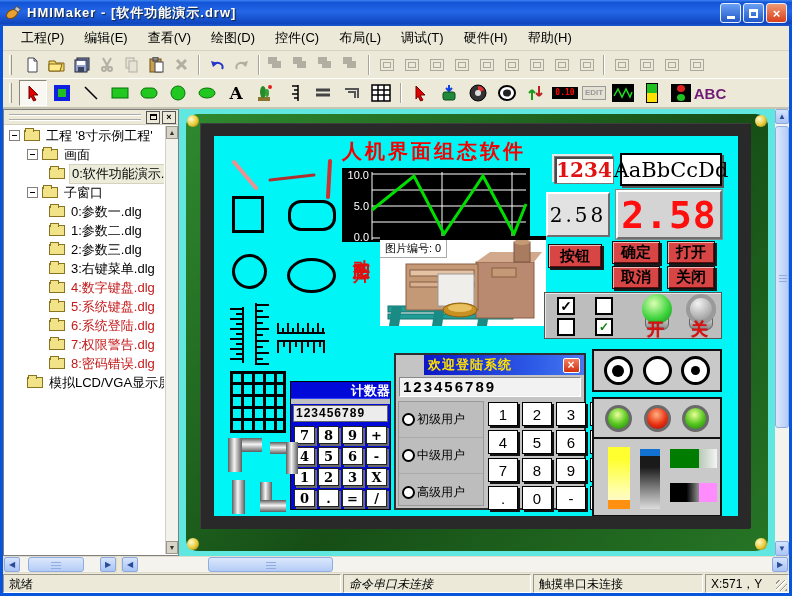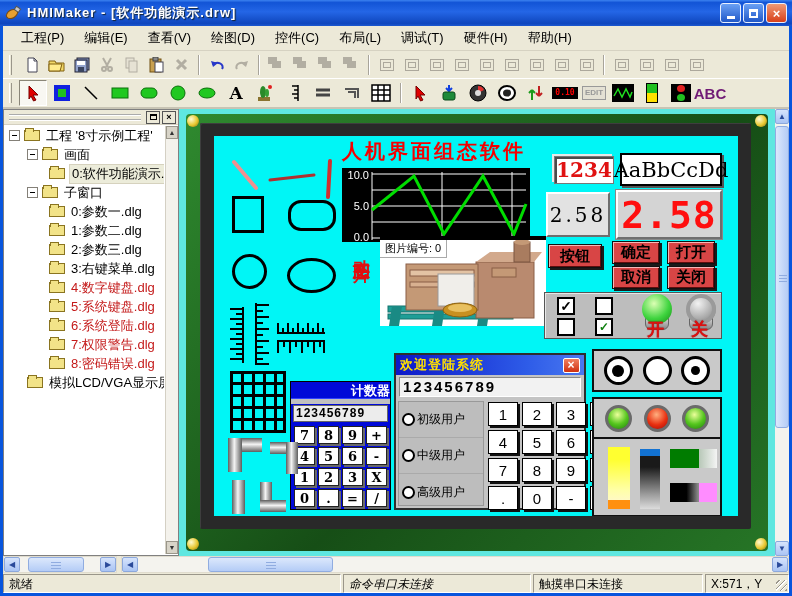--- a/index.html
+++ b/index.html
@@ -50,21 +50,21 @@
 .tree-item .lbl{padding:0 2px;}
 .tree-item.sel .lbl{background:#ECECDA;border:1px solid #D6D2BE;}
 .expander{width:11px;height:11px;border:1px solid #848078;background:#fff;position:relative;margin-right:4px;flex:none;}
 .expander::after{content:"";position:absolute;left:2px;top:4px;width:5px;height:1px;background:#000;}
 .folder{width:16px;height:11px;background:#F2E388;border:1px solid #8A7420;position:relative;margin-right:4px;flex:none;}
 .folder::before{content:"";position:absolute;top:-3px;left:0px;width:7px;height:3px;background:#F2E388;border:1px solid #8A7420;border-bottom:none;}
 .tree-vscroll{position:absolute;right:0;top:16px;bottom:1px;width:13px;background:#F4F2EC;border-left:1px solid #D4D0C4;}
 .gs-btn{position:absolute;left:0;width:12px;height:13px;background:#D8D4C8;border:1px solid #9A968A;font-size:7px;color:#333;text-align:center;line-height:12px;}
 
 .canvas{position:absolute;left:179px;top:109px;right:17px;bottom:40px;background:#5FE7E0;overflow:hidden;z-index:30;}
-.bezel{position:absolute;left:7px;top:5px;right:7px;bottom:5px;background:linear-gradient(135deg,#2F8A2F,#164E16 55%,#267526);border-radius:4px;}
+.bezel{position:absolute;left:7px;top:5px;right:7px;bottom:5px;background:linear-gradient(135deg,#2F8A2F,#164E16 55%,#267526);border-radius:12px;}
 .screw{position:absolute;width:12px;height:12px;border-radius:50%;background:radial-gradient(circle at 35% 35%,#FFFBD0,#E8C830 55%,#7A6510);}
 .inner-frame{position:absolute;left:14px;top:9px;right:17px;bottom:22px;background:#292929;box-shadow:inset 1px 1px 0 #3E3E3E;border-radius:2px;}
 .screen{position:absolute;left:14px;top:13px;right:13px;bottom:13px;background:#00F6F6;overflow:hidden;}
 .abs{position:absolute;}
 .heading{left:128px;top:2px;font-size:20px;font-weight:bold;color:#F50000;letter-spacing:3px;white-space:nowrap;}
 .shape{border:3px solid #000;background:transparent;}
 .trend{left:128px;top:32px;width:188px;height:74px;background:#000;}
 .num-display{left:340px;top:20px;width:60px;height:28px;background:#fff;border:1px solid #777;box-shadow:inset 2px 2px 0 #4A4A4A, -2px -2px 0 #E8E8E8;color:#E01212;font-family:"DejaVu Serif",serif;font-size:20px;font-weight:bold;display:flex;align-items:center;justify-content:center;}
 .text-display{left:406px;top:17px;width:102px;height:33px;background:#fff;border:2px solid #000;box-shadow:2px 2px 0 #555;color:#000;font-family:"DejaVu Serif",serif;font-size:21px;display:flex;align-items:center;justify-content:center;}
 .value-display{left:332px;top:56px;width:64px;height:45px;background:#E2E2E2;border:2px solid;border-color:#FFF #6E6E6E #6E6E6E #FFF;color:#000;font-family:"DejaVu Serif",serif;font-size:20px;display:flex;align-items:center;justify-content:center;letter-spacing:3px;}
@@ -76,21 +76,21 @@
 .chk-panel{left:330px;top:156px;width:178px;height:47px;background:#BDBDBD;border:1px solid #555;box-shadow:inset 1px 1px 0 #E8E8E8;}
 .cb{position:absolute;width:18px;height:18px;background:#fff;border:2px solid #000;display:flex;align-items:center;justify-content:center;font-weight:bold;}
 .bulb{position:absolute;width:40px;height:44px;}
 .bulb .base{position:absolute;left:8px;top:22px;width:24px;height:14px;background:linear-gradient(180deg,#DDD,#888);border-radius:3px 3px 6px 6px;border:1px solid #666;}
 .bulb .globe{position:absolute;left:5px;top:0;width:30px;height:30px;border-radius:50%;}
 .globe.on{background:radial-gradient(circle at 40% 32%,#DCFFB4,#3FD43F 55%,#128A12);}
 .globe.off{background:radial-gradient(circle at 40% 32%,#F2F2F2,#AAA 55%,#676767);box-shadow:inset 0 0 0 4px #9A9A9A;}
 .bulb .blabel{position:absolute;left:10px;top:24px;color:#E01010;font-size:17px;font-weight:bold;text-shadow:0 0 1px #801010;}
 
 .login{left:180px;top:217px;width:192px;height:157px;background:#C4C4C4;border:2px solid #2E2E2E;}
-.login-title{height:20px;background:linear-gradient(90deg,#0C18C8,#2E5CE8 70%,#4A78F0);display:flex;align-items:center;padding:0 4px;color:#FFE000;font-weight:bold;font-size:13px;letter-spacing:1px;}
+.login-title{height:20px;background:linear-gradient(90deg,#0C18C8,#2E5CE8 70%,#4A78F0);display:flex;align-items:center;padding:0 4px;color:#FFE000;font-weight:bold;font-size:13px;letter-spacing:1px;margin-left:28px;}
 .login-x{margin-left:auto;width:17px;height:15px;background:linear-gradient(180deg,#F08060,#D03010);border:1px solid #fff;border-radius:2px;color:#fff;font-size:12px;font-weight:bold;line-height:13px;text-align:center;}
 .login-inputrow{height:24px;background:#C4C4C4;padding:2px 3px;}
 .login-input{height:20px;background:#F2F2F2;border:1px solid #888;border-right-color:#fff;border-bottom-color:#fff;font-size:15px;font-weight:bold;color:#000;padding:0 3px;letter-spacing:2px;line-height:18px;}
 .login-body{position:absolute;left:2px;top:46px;right:2px;bottom:2px;}
 .radiobox{position:absolute;left:0;top:0;width:86px;height:100%;background:#BDBDBD;border:1px solid #999;}
 .radiorow{height:36px;display:flex;align-items:center;padding-left:3px;border-bottom:1px solid #AAA;}
 .radio{width:13px;height:13px;background:#fff;border:2px solid #000;border-radius:50%;margin-right:2px;flex:none;}
 .radiolbl{font-size:12px;color:#000;white-space:nowrap;}
 .lkeys{position:absolute;left:90px;top:1px;display:grid;grid-template-columns:30px 30px 30px 40px;grid-auto-rows:24px;gap:4px 4px;}
 .lkey{background:#fff;border:1px solid #000;box-shadow:2px 2px 0 #111;color:#000;font-size:15px;display:flex;align-items:center;justify-content:center;}

